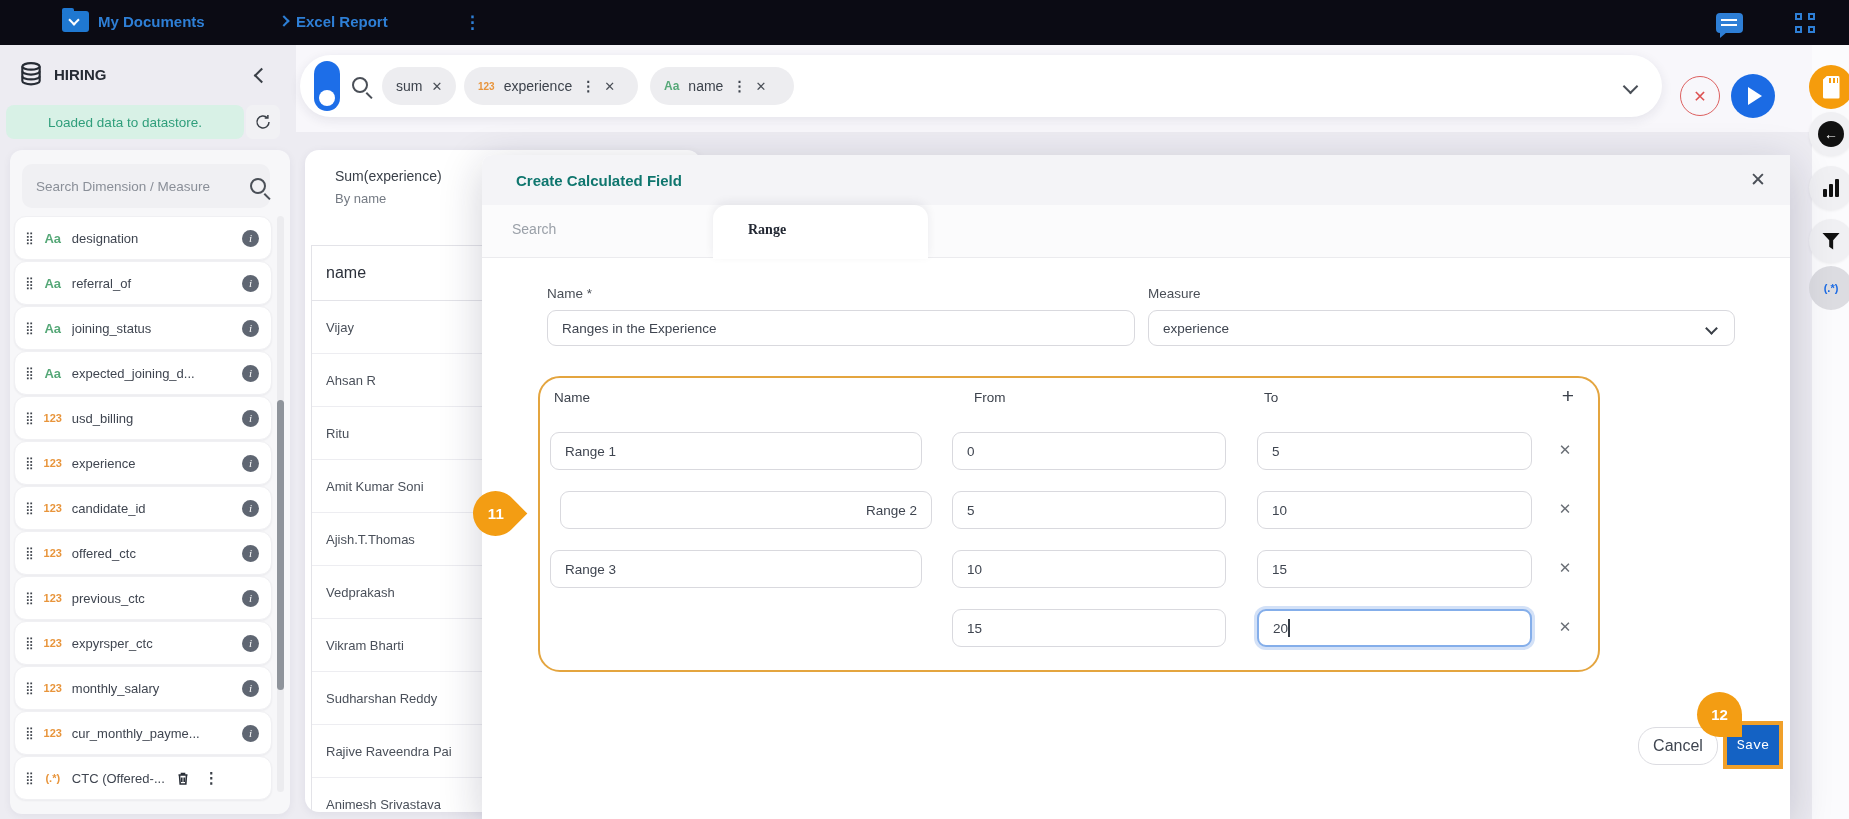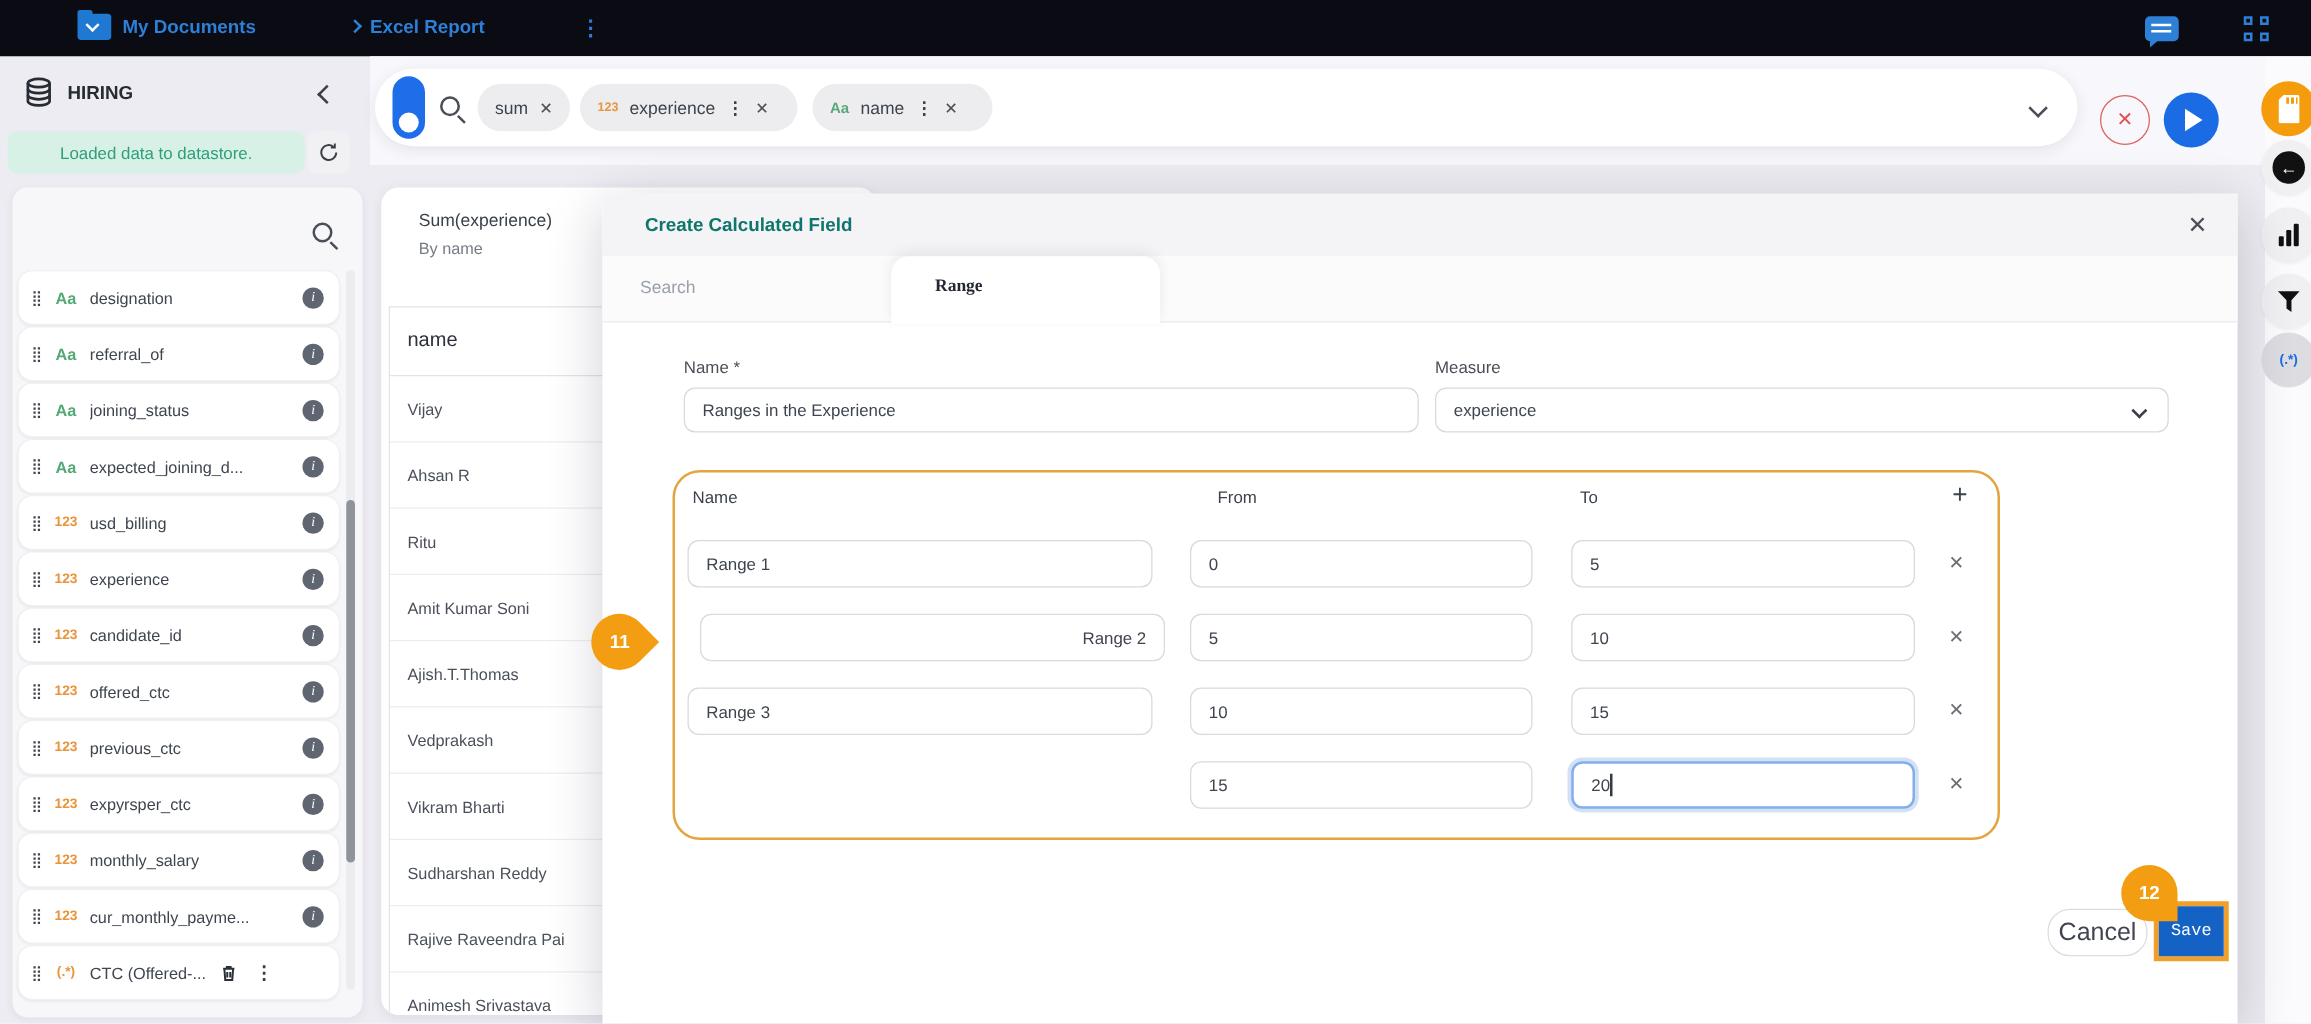--- a/index.html
+++ b/index.html
@@ -106,21 +106,21 @@
   .inp { position:absolute; height:36px; border:1px solid #d9d9de; border-radius:9px; padding:0 14px; font-size:13.5px; color:#3f4550; background:#fff; font-family:"Liberation Sans",sans-serif; }
   .select-box { position:absolute; height:36px; border:1px solid #d9d9de; border-radius:9px; background:#fff; display:flex; align-items:center; padding:0 14px; font-size:13.5px; color:#3f4550; }
   .sel-chev { position:absolute; right:18px; top:13px; width:9px; height:9px; border-right:2px solid #3a3f47; border-bottom:2px solid #3a3f47; transform:rotate(45deg); }
   .rangebox { position:absolute; left:56px; top:221px; width:1062px; height:296px; border:2px solid #e4a53f; border-radius:22px; }
   .rb-head { position:absolute; top:12px; font-size:13.5px; color:#3c424c; }
   .rb-plus { position:absolute; right:24px; top:6px; font-size:21px; color:#3c424c; font-weight:400; }
   .rb-inp { height:38px; }
   .rb-x { position:absolute; width:30px; text-align:center; font-size:15px; color:#6a6f76; }
   .caret { position:absolute; width:1.5px; height:18px; background:#333a44; }
   .focused { border:2px solid #84aeea; box-shadow:0 0 0 3px rgba(110,155,230,.30); }
-  .cancel-btn { position:absolute; left:1156px; top:572px; width:80px; height:38px; background:#fff; border:1px solid #dcdce1; border-radius:18px; font-size:20px; color:#3f4550; display:flex; align-items:center; justify-content:center; }
+  .cancel-btn { position:absolute; left:1156px; top:572px; width:80px; height:38px; background:#fff; border:1px solid #dcdce1; border-radius:18px; font-size:16px; color:#3f4550; display:flex; align-items:center; justify-content:center; }
   .save-wrap { position:absolute; left:1241px; top:566px; width:60px; height:48px; border:4px solid #f0a02a; background:#f9a8d4;font-family:Liberation Mono, monospace; }
   .save-btn { width:100%; height:100%; background:#1462c4; color:#fff; font-size:13.5px; display:flex; align-items:center; justify-content:center; }
 
   
   .anno { position:absolute; width:45px; height:45px; background:#f39d13; color:#fff; font-size:15px; font-weight:700; display:flex; align-items:center; justify-content:center; z-index:10; }
   .anno-11 { left:473px; top:491px; border-radius:50% 0 50% 50%; transform:rotate(45deg); }
   .anno-11 span { transform:rotate(-45deg); }
   .anno-12 { left:1697px; top:692px; border-radius:50% 50% 0 50%; }
 
   svg { display:block; }
@@ -209,20 +209,21 @@
 <span class="abs collapse"></span>
 <div class="abs status-pill">Loaded data to datastore.</div>
 <div class="abs refresh-btn">
   <svg width="18" height="18" viewBox="0 0 24 24" fill="none" stroke="#3a3f47" stroke-width="2">
     <path d="M20 12a8 8 0 1 1-2.3-5.6"></path>
     <path d="M18.5 2.5v4.2h-4.2" stroke-width="2"></path>
   </svg>
 </div>
 
 <div class="abs fields-card">
+  <input class="side-search" type="text" placeholder="Search Dimension / Measure" style="">
   <div class="mag side-mag" style="position:absolute;"></div>
 
   <div class="pill-item" style="top:66px;">
     <span class="drag">⣿</span>
     <span class="type-ic t-text">Aa</span>
     <span class="pill-lbl">designation</span>
     <span class="info-dot">i</span>
   </div>
   <div class="pill-item" style="top:111px;">
     <span class="drag">⣿</span>

